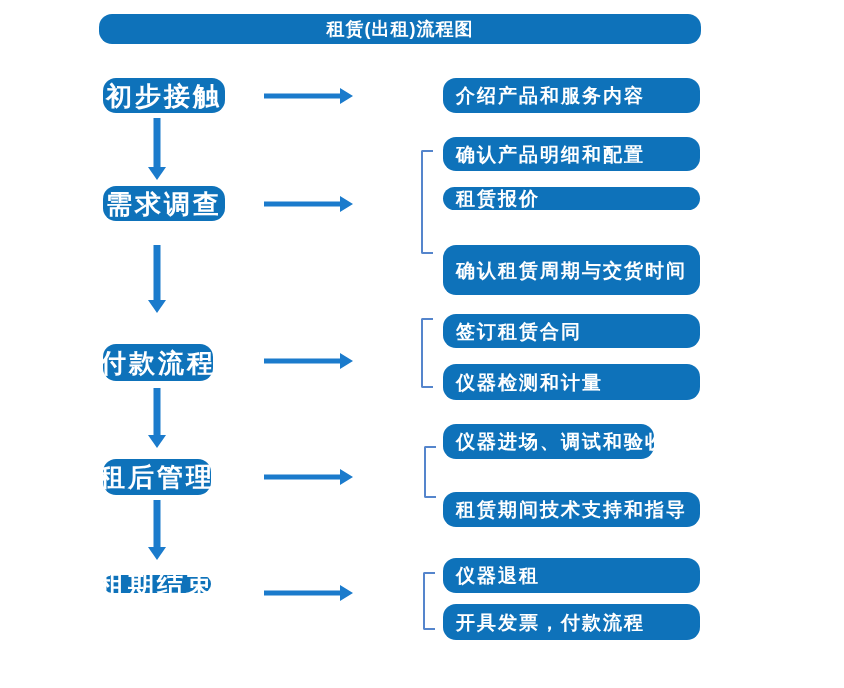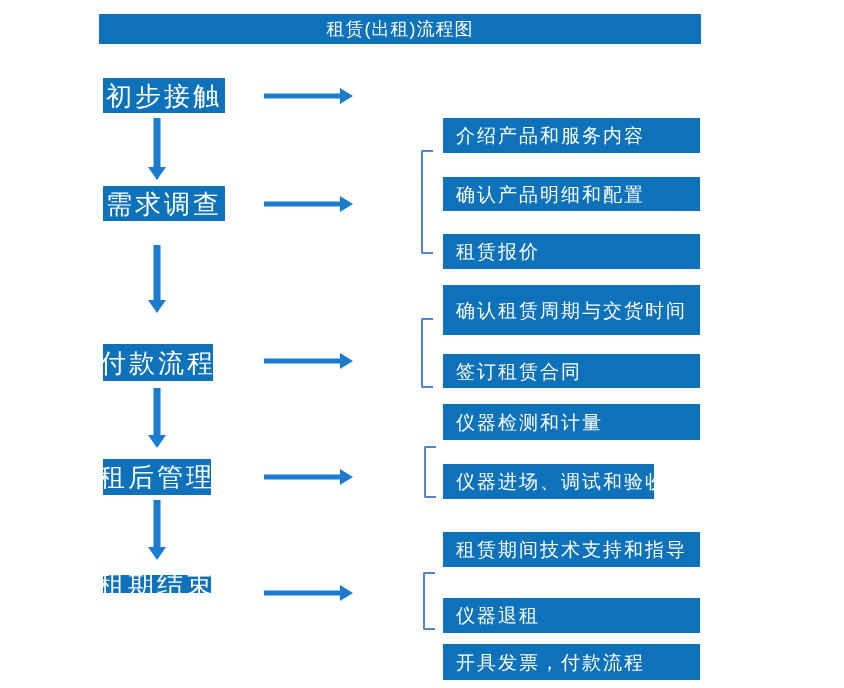--- a/index.html
+++ b/index.html
@@ -12,43 +12,43 @@
     width: 844px;
     height: 688px;
     background: var(--background, #ffffff);
     font-family: "Liberation Sans", sans-serif;
     overflow: hidden;
   }
   .box {
     position: absolute;
     background: var(--primary, #0E72BA);
     color: var(--text, #ffffff);
-    font-weight: normal;
+    font-weight: bold;
     display: flex;
     align-items: center;
     box-sizing: border-box;
     line-height: 1;
     white-space: nowrap;
+    border-radius: 13px;
   }
   .title-bar {
     justify-content: center;
     font-size: 18px;
     letter-spacing: 1px;
   }
   .step-box {
     justify-content: center;
     font-size: 26px;
     letter-spacing: 3px;
   }
   .output-box {
     justify-content: flex-start;
     padding-left: 13px;
     font-size: 19px;
     letter-spacing: 2px;
-    margin-top: 40px;
   }
   .varrow { position: absolute; }
   .varrow .shaft {
     position: absolute;
     left: 50%;
     transform: translateX(-50%);
     top: 0;
     bottom: 12px;
     width: 7px;
     background: var(--arrow, #1B7BCC);
@@ -146,21 +146,21 @@
   </div>
 
   <div class="bracket" style="left:421px;top:150px;width:12px;height:104px"></div>
   <div class="bracket" style="left:421px;top:318px;width:12px;height:70px"></div>
   <div class="bracket" style="left:424px;top:446px;width:12px;height:52px"></div>
   <div class="bracket" style="left:423px;top:572px;width:12px;height:58px"></div>
 
   <div class="box output-box" style="left:443px;top:78px;width:257px;height:35px">介绍产品和服务内容</div>
 
   <div class="box output-box" style="left:443px;top:137px;width:257px;height:34px">确认产品明细和配置</div>
-  <div class="box output-box" style="left:443px;top:194px;width:257px;height:35px">租赁报价</div>
+  <div class="box output-box" style="left:443px;top:187px;width:257px;height:23px">租赁报价</div>
   <div class="box output-box" style="left:443px;top:245px;width:257px;height:50px">确认租赁周期与交货时间</div>
 
   <div class="box output-box" style="left:443px;top:314px;width:257px;height:34px">签订租赁合同</div>
   <div class="box output-box" style="left:443px;top:364px;width:257px;height:36px">仪器检测和计量</div>
 
   <div class="box output-box" style="left:443px;top:424px;width:211px;height:35px">仪器进场、调试和验收</div>
   <div class="box output-box" style="left:443px;top:492px;width:257px;height:35px">租赁期间技术支持和指导</div>
 
   <div class="box output-box" style="left:443px;top:558px;width:257px;height:35px">仪器退租</div>
   <div class="box output-box" style="left:443px;top:604px;width:257px;height:36px">开具发票，付款流程</div>

